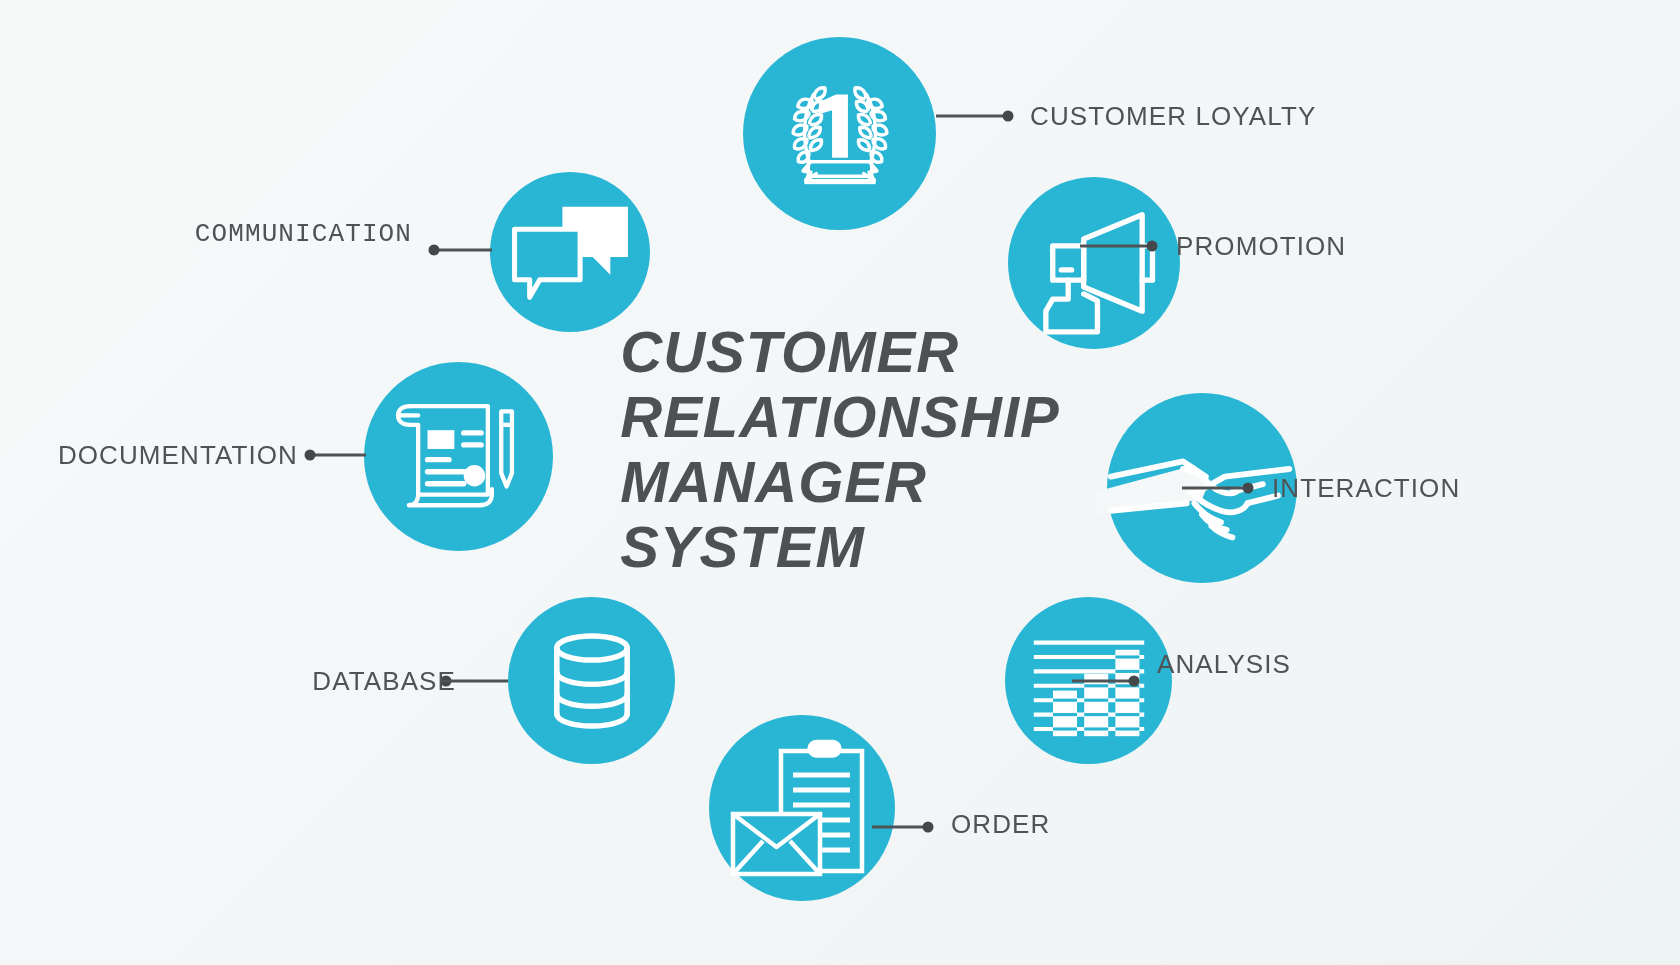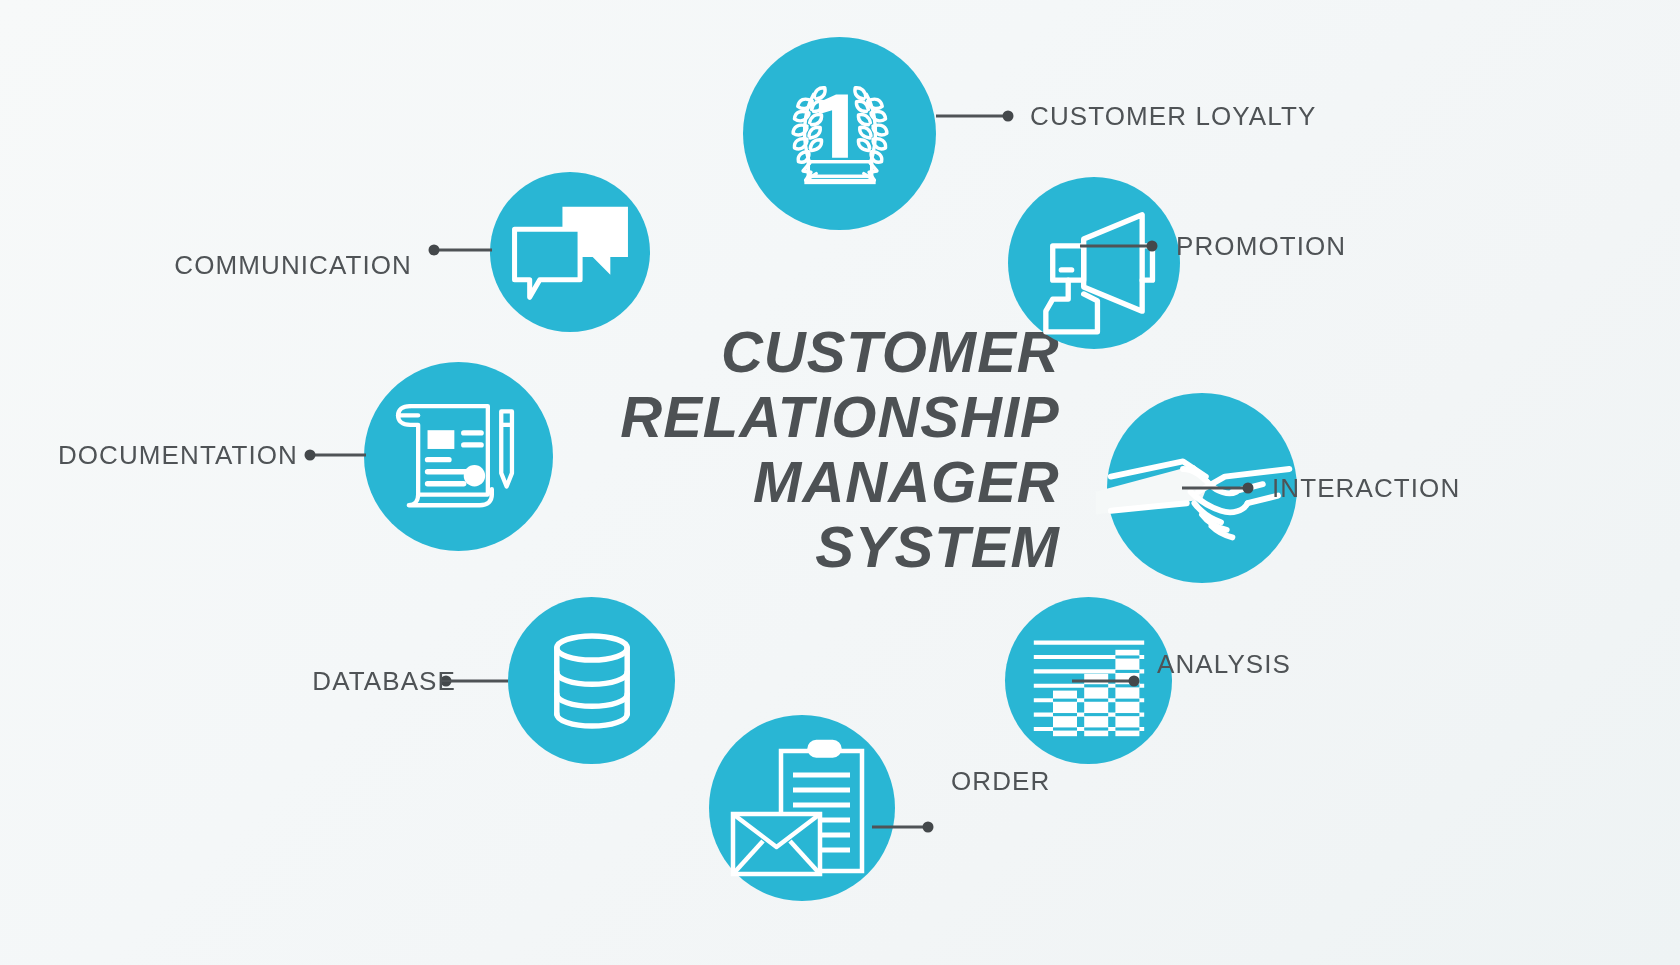--- a/index.html
+++ b/index.html
@@ -58,21 +58,21 @@
     background: #44484b;
     transform: translate(-50%, -50%);
   }
 
   
   #center-title {
     position: absolute;
     left: 840px;
     top: 450px;
     transform: translate(-50%, -50%);
-    text-align: right;
+    text-align: left;
     color: #4d5154;
     font-style: italic;
     font-weight: bold;
     font-size: 58px;
     line-height: 1.12;
     letter-spacing: 1px;
     white-space: pre-line;
   }
 </style>
 </head>
@@ -229,21 +229,21 @@
       </g>
 
       <rect x="4" y="54" width="58" height="40" fill="#29b6d4" stroke="#ffffff" stroke-width="3"></rect>
       <path d="M4 54 L33 76 L62 54" fill="none" stroke="#ffffff" stroke-width="3" stroke-linejoin="round"></path>
       <path d="M4 94 L24 72" fill="none" stroke="#ffffff" stroke-width="3"></path>
       <path d="M62 94 L42 72" fill="none" stroke="#ffffff" stroke-width="3"></path>
     </svg>
   </div>
   <div class="connector" style="left:872px; top:827px; width:56px;"></div>
   <div class="dot" style="left:928px; top:827px;"></div>
-  <div class="label right" style="left:951px; top:781px;">ORDER</div>
+  <div class="label right" style="left:951px; top:824px;">ORDER</div>
 
   <div class="node" style="left:508px; top:597px; width:167px; height:167px;">
     <svg width="110" height="110" viewBox="0 0 100 100">
       <g fill="none" stroke="#ffffff" stroke-width="5" stroke-linecap="round" stroke-linejoin="round">
         <ellipse cx="50" cy="20" rx="32" ry="11"></ellipse>
         <path d="M18 20 L18 80"></path>
         <path d="M82 20 L82 80"></path>
         <path d="M18 80 C18 86 32 91 50 91 C68 91 82 86 82 80"></path>
         <path d="M18 42 C18 48 32 53 50 53 C68 53 82 48 82 42"></path>
         <path d="M18 62 C18 68 32 73 50 73 C68 73 82 68 82 62"></path>
@@ -286,15 +286,15 @@
   <div class="node" style="left:490px; top:172px; width:160px; height:160px;">
     <svg width="126" height="126" viewBox="0 0 100 100">
 
       <path d="M44 14 L96 14 L96 54 L82 54 L82 68 L68 54 L44 54 Z" fill="#ffffff"></path>
 
       <path d="M6 32 L58 32 L58 72 L26 72 L18 86 L18 72 L6 72 Z" fill="#29b6d4" stroke="#ffffff" stroke-width="4" stroke-linejoin="round"></path>
     </svg>
   </div>
   <div class="connector" style="left:434px; top:250px; width:58px;"></div>
   <div class="dot" style="left:434px; top:250px;"></div>
-  <div class="label left" style="left:412px; top:265px;">COMMUNICATION</div>
+  <div class="label left" style="left:412px; top:234px;font-family:Liberation Mono, monospace;">COMMUNICATION</div>
 
 </div>
 
 </body></html>

